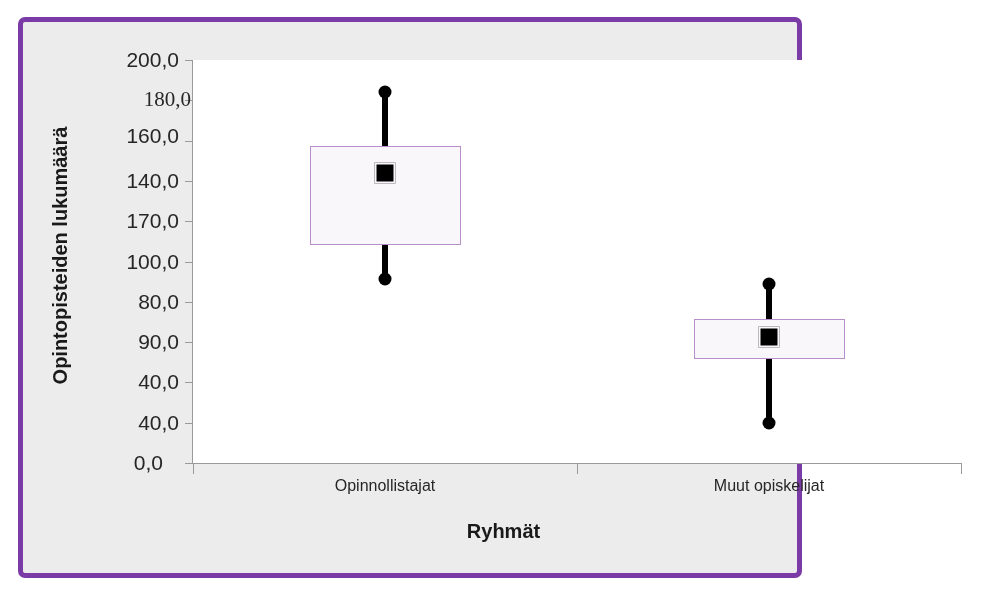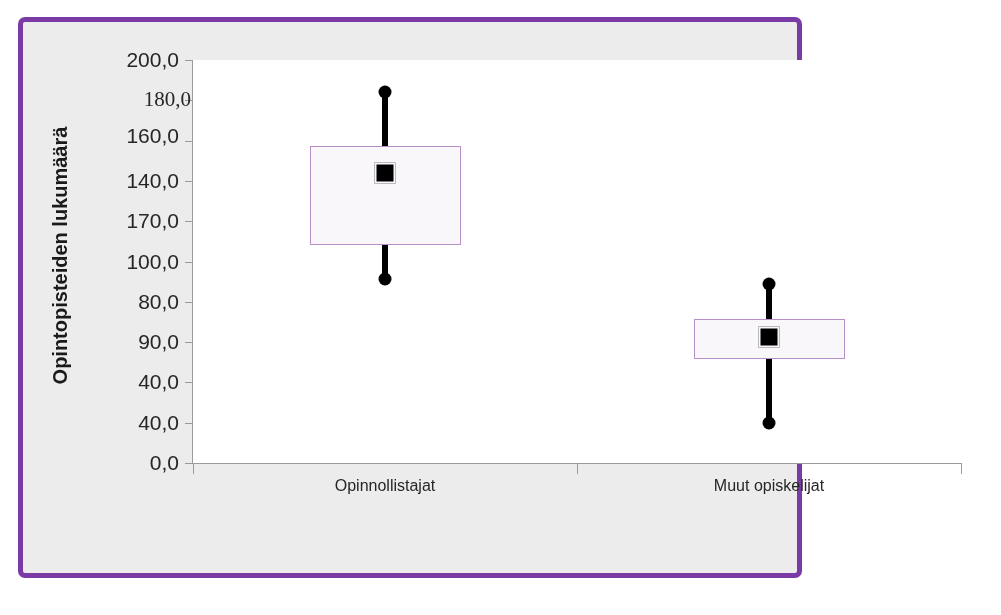--- a/index.html
+++ b/index.html
@@ -196,21 +196,21 @@
       <div class="ytick-label" style="top: 27px; left: 36px;">200,0</div>
       <div class="ytick-label" style="top: 67.3px; left: 48px; font-family: Liberation Serif, serif;">180,0</div>
       <div class="ytick-label" style="top: 103px; left: 36px;">160,0</div>
       <div class="ytick-label" style="top: 147.9px; left: 36px;">140,0</div>
       <div class="ytick-label" style="top: 188.2px; left: 36px;">170,0</div>
       <div class="ytick-label" style="top: 228.5px; left: 36px;">100,0</div>
       <div class="ytick-label" style="top: 268.8px; left: 36px;">80,0</div>
       <div class="ytick-label" style="top: 309.1px; left: 36px;">90,0</div>
       <div class="ytick-label" style="top: 349.4px; left: 36px;">40,0</div>
       <div class="ytick-label" style="top: 389.7px; left: 36px;">40,0</div>
-      <div class="ytick-label" style="top: 430px; left: 36px;">0,0</div>
+      <div class="ytick-label" style="top: 430px; left: 20px;">0,0</div>
     </div>
 
   <div id="value-axis-title">Opintopisteiden lukumäärä</div>
 
   <div id="series-layer">
       <div class="whisker-line" style="left: 362px; top: 70.24px; height: 186.387px;"></div>
       <div class="box" style="left: 286.5px; width: 151px; top: 123.638px; height: 99.7425px;"></div>
       <div class="whisker-cap" style="left: 362px; top: 70.24px;"></div>
       <div class="whisker-cap" style="left: 362px; top: 256.627px;"></div>
       <div class="mean-marker" style="left: 362px; top: 150.84px;"></div>
@@ -222,13 +222,14 @@
     </div>
 
   <div id="catlabels-layer">
       <div class="cat-label" style="left: 170px; width: 384px;">Opinnollistajat</div>
       <div class="cat-label" style="left: 554px; width: 384px;">Muut opiskelijat</div>
       <div class="cat-tick" style="left: 170px;"></div>
       <div class="cat-tick" style="left: 554px;"></div>
       <div class="cat-tick" style="left: 938px;"></div>
     </div>
 
+  <div id="category-axis-title">Ryhmät</div>
 </div>
 
 </body></html>

